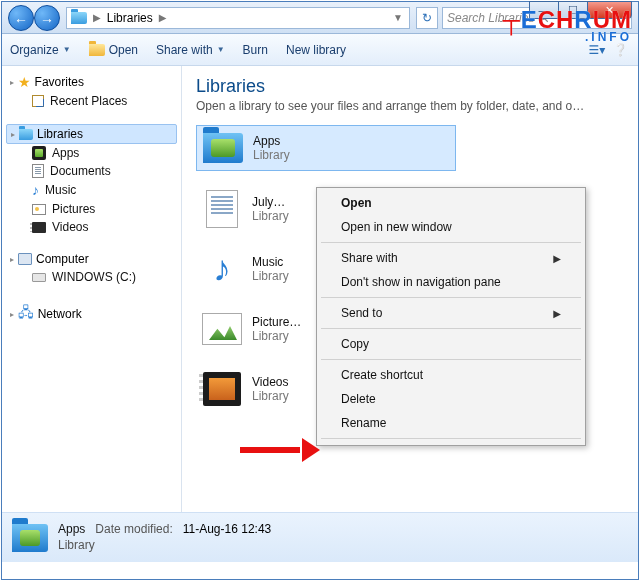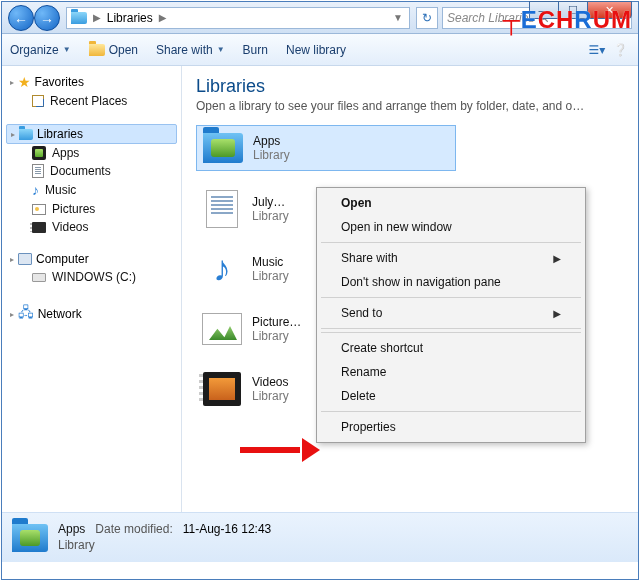--- a/index.html
+++ b/index.html
@@ -397,34 +397,34 @@
       </div>
     <div class="ctx-item">
         <span>Don't show in navigation pane</span>
       </div>
     <div class="ctx-sep"></div>
     <div class="ctx-item">
         <span>Send to</span>
         <span class="sub-arrow">▶</span>
       </div>
     <div class="ctx-sep"></div>
+    <div class="ctx-item">
+        <span>Copy</span>
+      </div>
     <div class="ctx-sep"></div>
     <div class="ctx-item">
         <span>Create shortcut</span>
       </div>
     <div class="ctx-item">
+        <span>Delete</span>
+      </div>
+    <div class="ctx-item">
         <span>Rename</span>
       </div>
-    <div class="ctx-item">
-        <span>Delete</span>
-      </div>
     <div class="ctx-sep"></div>
-    <div class="ctx-item">
-        <span>Properties</span>
-      </div>
   </div>
 
   <div class="red-arrow">
     <div class="shaft"></div>
       <div class="head"></div>
   </div>
 
   <div class="details">
     <div class="det-ic">
         <div class="big-lib big-apps"></div>
@@ -434,15 +434,16 @@
         <span class="n">Apps</span>
         <span class="det-lbl">Date modified:</span>
         <span>11-Aug-16 12:43</span>
       </div>
       <span class="meta">Library</span>
     </div>
   </div>
 
   <div class="brand">
     <span>┬</span><span class="blue">E</span><span>CH</span><span class="blue">R</span><span>UM</span>
+    <span class="sub">.INFO</span>
   </div>
 
 </div>
 
 </body></html>

